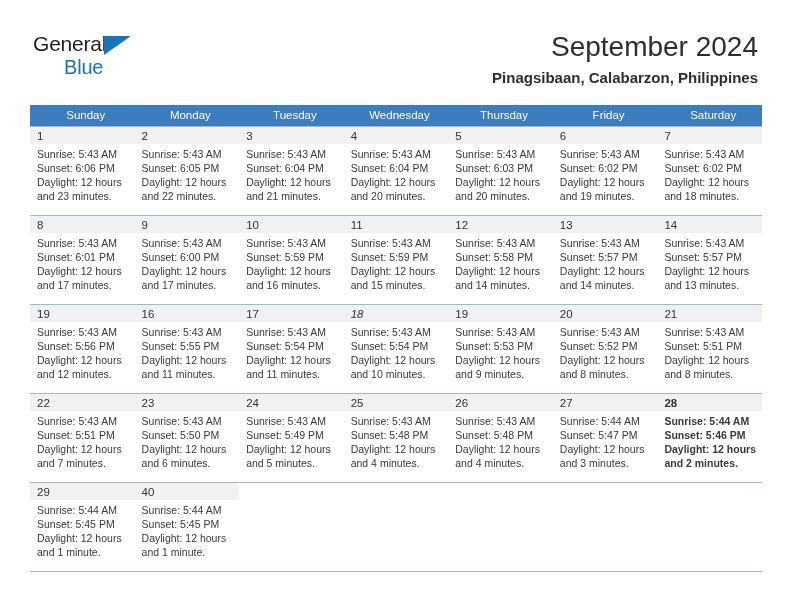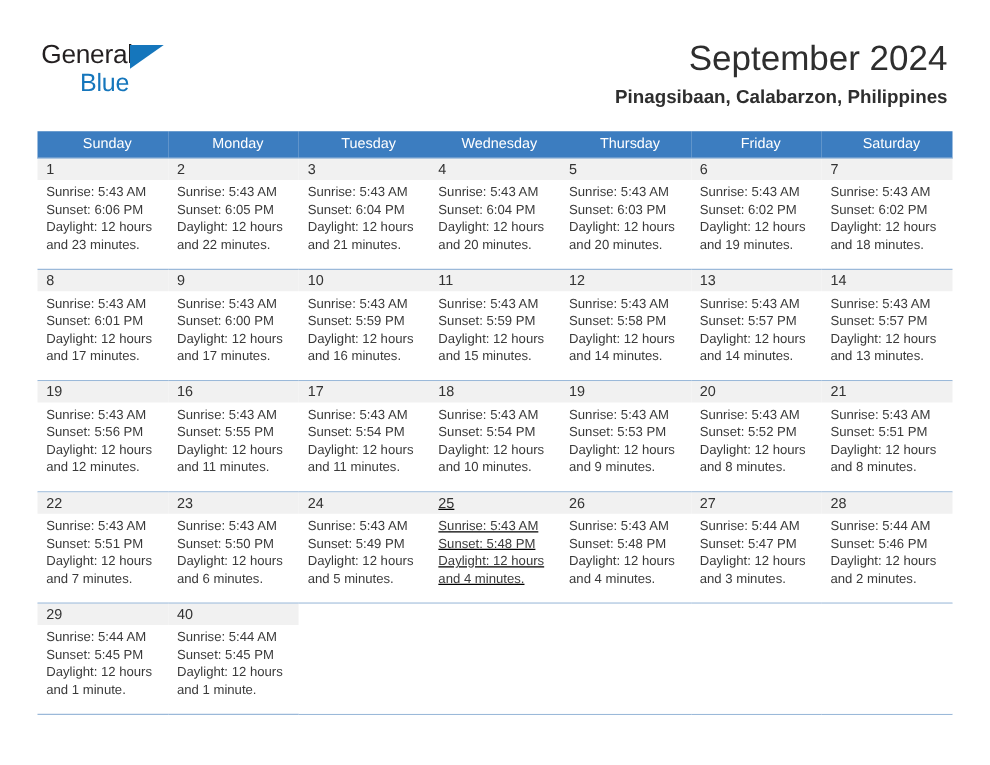--- a/index.html
+++ b/index.html
@@ -363,21 +363,21 @@
               <div class="dayinfo">
                 <div>Sunrise: 5:43 AM</div>
                 <div>Sunset: 5:54 PM</div>
                 <div>Daylight: 12 hours</div>
                 <div>and 11 minutes.</div>
               </div>
             </div>
           </td>
           <td style="border-top-color: rgb(155, 185, 217); border-bottom-color: rgb(155, 185, 217);">
             <div class="daycell">
-              <div class="daynum-band" style="background: rgb(241, 241, 241);">18</div>
+              <div class="daynum-band" style="background: rgb(241, 241, 241); font-style: italic;">18</div>
               <div class="dayinfo">
                 <div>Sunrise: 5:43 AM</div>
                 <div>Sunset: 5:54 PM</div>
                 <div>Daylight: 12 hours</div>
                 <div>and 10 minutes.</div>
               </div>
             </div>
           </td>
           <td style="border-top-color: rgb(155, 185, 217); border-bottom-color: rgb(155, 185, 217);">
             <div class="daycell">
@@ -440,21 +440,21 @@
             <div class="daycell">
               <div class="daynum-band" style="background: rgb(241, 241, 241);">24</div>
               <div class="dayinfo">
                 <div>Sunrise: 5:43 AM</div>
                 <div>Sunset: 5:49 PM</div>
                 <div>Daylight: 12 hours</div>
                 <div>and 5 minutes.</div>
               </div>
             </div>
           </td>
-          <td style="border-top-color: rgb(155, 185, 217); border-bottom-color: rgb(155, 185, 217); text-decoration: underline;">
+          <td style="border-top-color: rgb(155, 185, 217); border-bottom-color: rgb(155, 185, 217);">
             <div class="daycell">
               <div class="daynum-band" style="background: rgb(241, 241, 241);">25</div>
               <div class="dayinfo">
                 <div>Sunrise: 5:43 AM</div>
                 <div>Sunset: 5:48 PM</div>
                 <div>Daylight: 12 hours</div>
                 <div>and 4 minutes.</div>
               </div>
             </div>
           </td>
@@ -473,21 +473,21 @@
             <div class="daycell">
               <div class="daynum-band" style="background: rgb(241, 241, 241);">27</div>
               <div class="dayinfo">
                 <div>Sunrise: 5:44 AM</div>
                 <div>Sunset: 5:47 PM</div>
                 <div>Daylight: 12 hours</div>
                 <div>and 3 minutes.</div>
               </div>
             </div>
           </td>
-          <td style="border-top-color: rgb(155, 185, 217); border-bottom-color: rgb(155, 185, 217);">
+          <td style="border-top-color: rgb(155, 185, 217); border-bottom-color: rgb(155, 185, 217); font-weight: bold;">
             <div class="daycell">
               <div class="daynum-band" style="background: rgb(241, 241, 241);">28</div>
               <div class="dayinfo">
                 <div>Sunrise: 5:44 AM</div>
                 <div>Sunset: 5:46 PM</div>
                 <div>Daylight: 12 hours</div>
                 <div>and 2 minutes.</div>
               </div>
             </div>
           </td>

